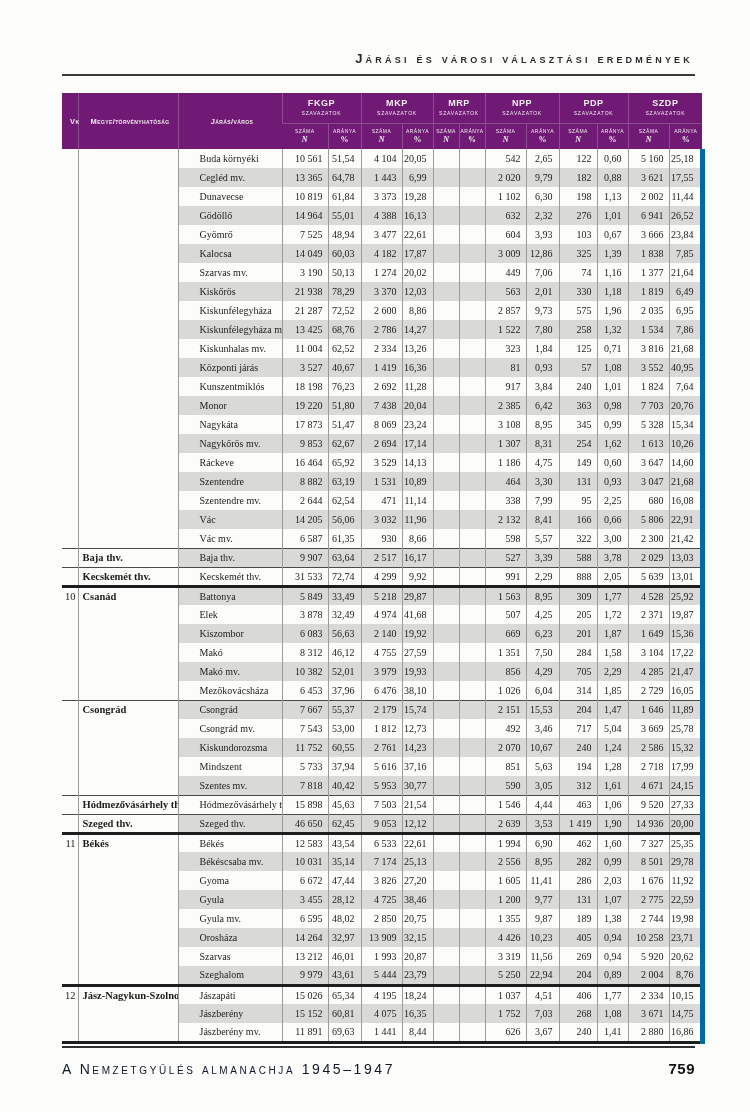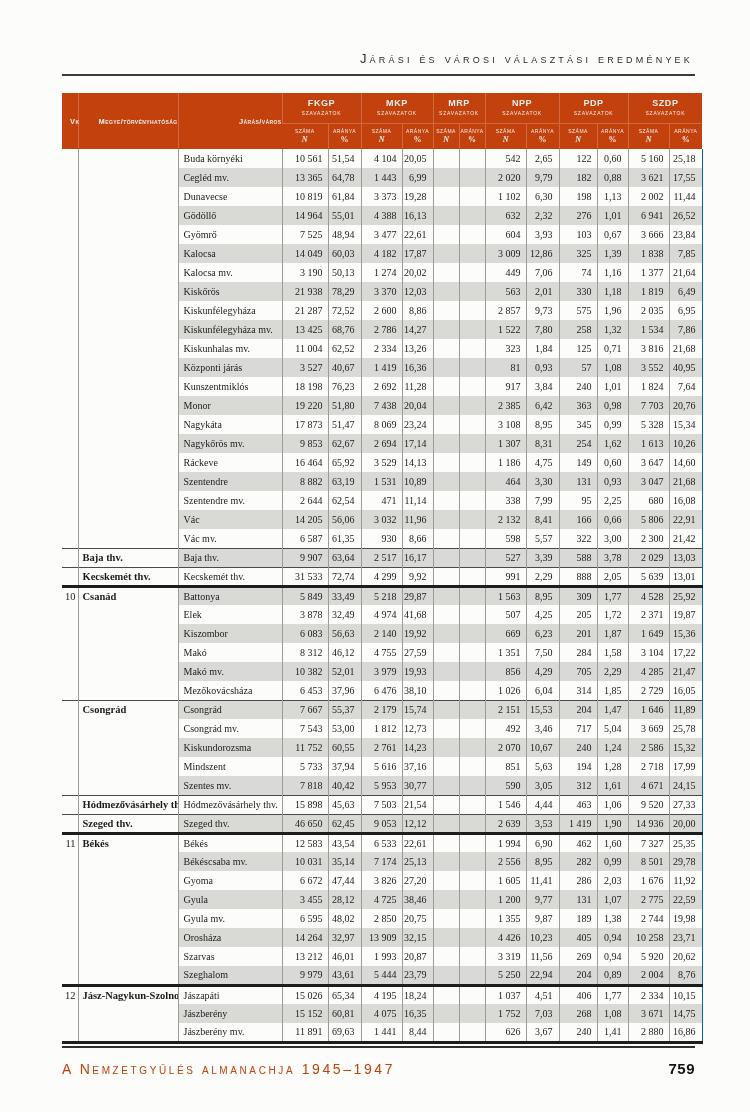--- a/index.html
+++ b/index.html
@@ -5,72 +5,72 @@
   * { margin:0; padding:0; box-sizing:border-box; }
   body { background:#e8e8e6; }
   .page {
     position:relative; width:750px; height:1112px; margin:0 auto;
     background:#fcfcfa; overflow:hidden;
     font-family:"Liberation Serif", serif; color:#1c1c1c;
   }
   .running-head {
     position:absolute; top:51px; right:57px;
     font-family:"Liberation Sans", sans-serif;
-    font-variant:small-caps; font-weight:400;
+    font-variant:small-caps; font-weight:700;
     font-size:13px; letter-spacing:3.2px; color:#2b2b2b;
     white-space:nowrap;
   }
   .head-rule { position:absolute; top:74px; left:62px; width:633px; border-top:2px solid #3a3a3a; }
 
   table.results {
     position:absolute; top:93px; left:62px; width:632px;
     border-collapse:collapse; table-layout:fixed;
     border-bottom:3px solid #1d1d1d;
   }
   
   thead th {
-    background:#c2410c; color:#f0efec;
+    background:#701a75; color:#f0efec;
     font-family:"Liberation Sans", sans-serif; font-weight:700;
     vertical-align:middle; padding:0;
   }
   thead tr.h1 th { height:30px; }
   thead tr.h2 th { height:26px; border-top:1px solid rgba(255,255,255,.22); }
-  th.lh { font-variant:small-caps; font-size:7.5px; letter-spacing:.4px; text-align:right; padding-left:4px; }
+  th.lh { font-variant:small-caps; font-size:7.5px; letter-spacing:.4px; text-align:center; padding-left:4px; }
   th.lh.vkh { text-align:center; padding-left:8px; }
   thead th + th { border-left:1px solid rgba(255,255,255,.22); }
   .pname { font-size:9px; letter-spacing:.6px; line-height:11px; text-align:center; }
   .pvotes { font-variant:small-caps; font-size:6.5px; font-weight:400; letter-spacing:.8px; line-height:8px; text-align:center; }
   .slabel { font-variant:small-caps; font-size:6.5px; font-weight:400; letter-spacing:.5px; line-height:8px; text-align:center; }
   .sunit  { font-size:8px; line-height:10px; text-align:center; font-family:"Liberation Serif",serif; }
   .sunit.it { font-style:italic; }
 
   
   tbody td {
     height:19px; font-size:10px; line-height:11px;
     vertical-align:middle; white-space:nowrap; overflow:hidden;
   }
   tbody td + td { border-left:1px solid #9b9b97; }
-  tbody td:last-child { border-right:1px solid #0369a1; }
+  tbody td:last-child { border-right:5px solid #0369a1; }
   td.vk   { text-align:right; padding-right:2px; font-weight:400; font-size:10.5px; }
   td.megye{ padding-left:4px; font-weight:700; font-size:10.5px; }
-  td.jaras{ padding-left:5px; }
+  td.jaras{ padding-left:21px; }
   td.num  { text-align:right; padding-right:5px; }
   td.pct  { text-align:right; padding-right:6px; }
   tr.shaded td.band { background:#d9d9d6; }
   tr.sep-thin  td { border-top:1px solid #4a4a4a; }
   tr.sep-thick td { border-top:3px solid #1d1d1d; }
 
   
   .foot-rule { position:absolute; top:1046px; left:62px; width:633px; border-top:2.5px solid #2e2e2e; }
   .footer-line {
     position:absolute; top:1060px; left:62px; width:633px;
     font-family:"Liberation Sans", sans-serif;
     display:flex; justify-content:space-between; align-items:baseline;
   }
-  .foot-title { font-variant:small-caps; font-weight:400; font-size:14px; letter-spacing:2.6px; color:#c2410c; }
+  .foot-title { font-variant:small-caps; font-weight:400; font-size:14px; letter-spacing:2.6px; color:#0f172a; }
   .page-num { font-weight:700; font-size:15px; color:#141414; letter-spacing:.5px;text-align:center; }
 </style>
 </head>
 <body>
 
 <div class="page">
 
   <div class="running-head">Járási és városi választási eredmények</div>
   <div class="head-rule"></div>
 
@@ -273,21 +273,21 @@
           <td class="num band">3 009</td>
           <td class="pct band">12,86</td>
           <td class="num band">325</td>
           <td class="pct band">1,39</td>
           <td class="num band">1 838</td>
           <td class="pct band">7,85</td>
         </tr>
         <tr class="">
           <td class="vk"></td>
           <td class="megye"></td>
-          <td class="jaras band">Kalocsa mv.</td>
+          <td class="jaras band">Szarvas mv.</td>
           <td class="num band">3 190</td>
           <td class="pct band">50,13</td>
           <td class="num band">1 274</td>
           <td class="pct band">20,02</td>
           <td class="num band"></td>
           <td class="pct band"></td>
           <td class="num band">449</td>
           <td class="pct band">7,06</td>
           <td class="num band">74</td>
           <td class="pct band">1,16</td>

